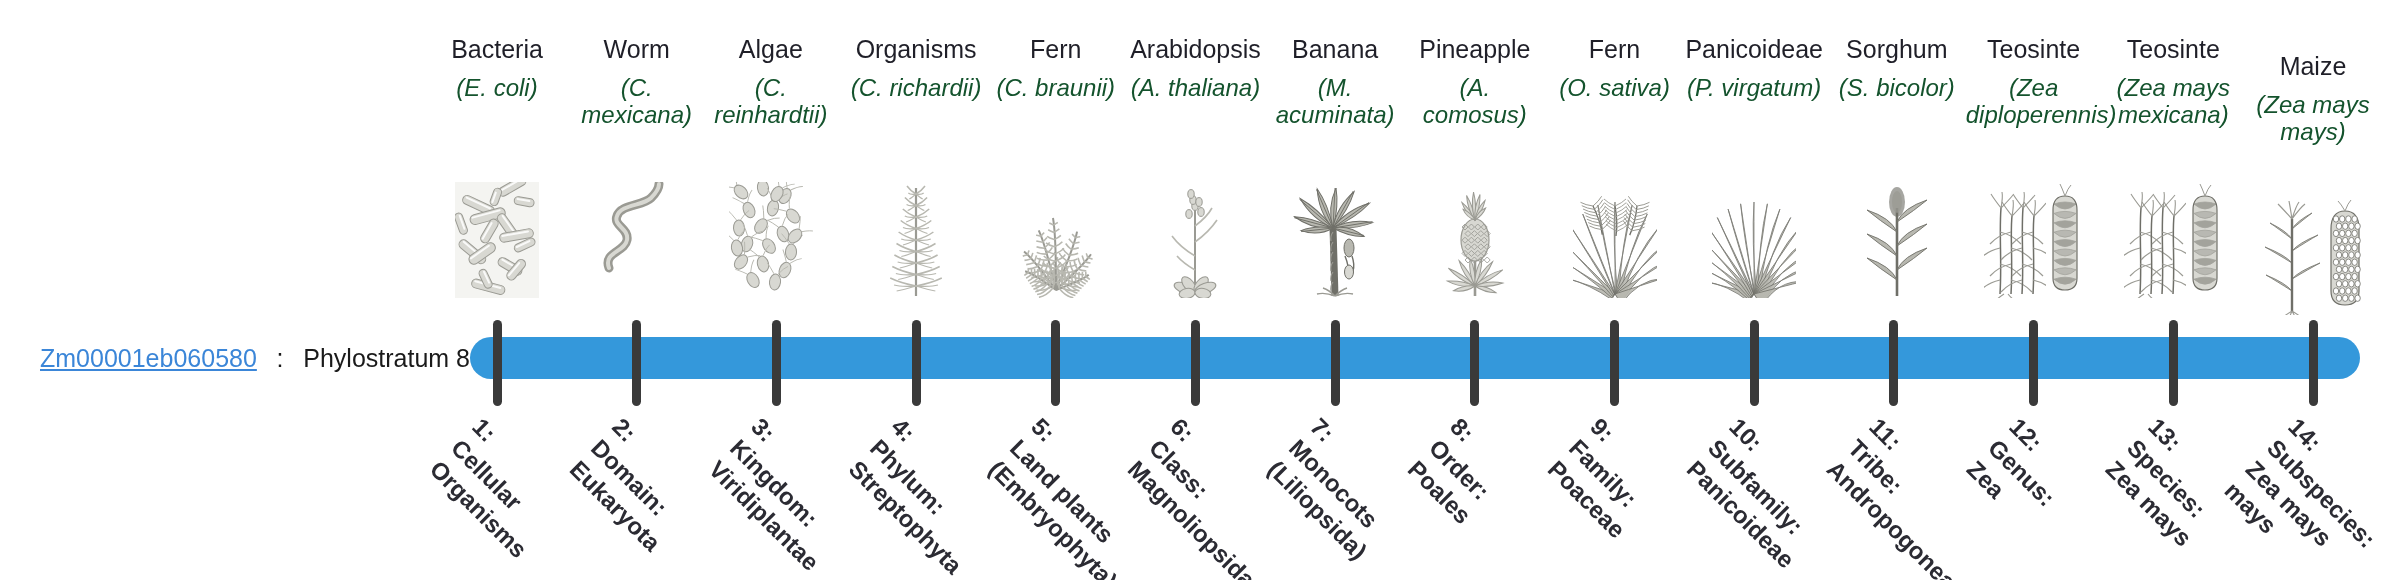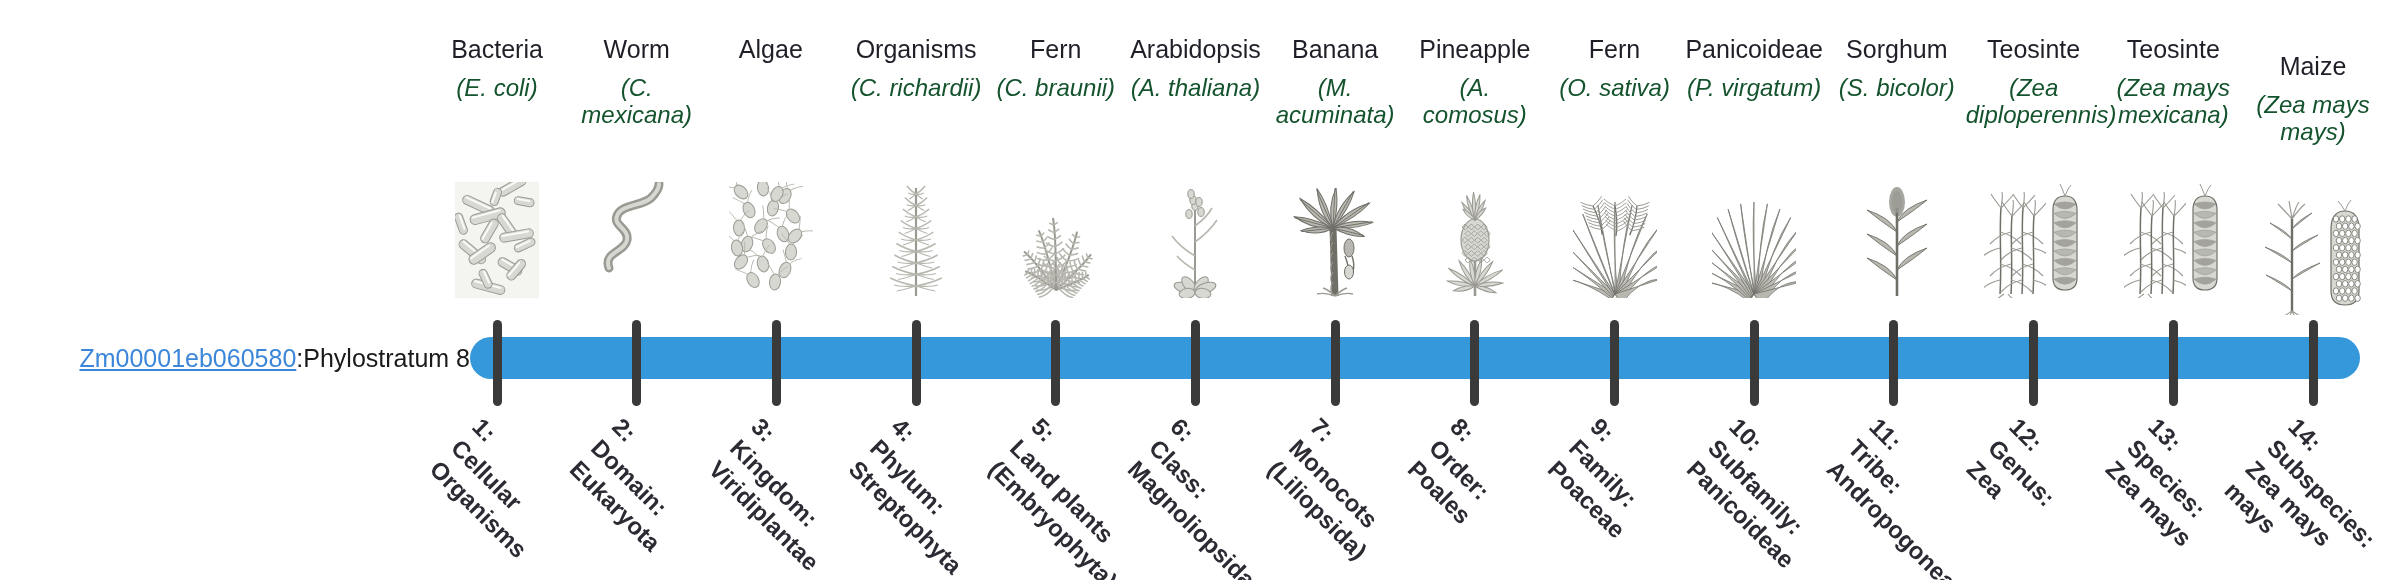--- a/index.html
+++ b/index.html
@@ -17,21 +17,21 @@
 
   
   #gene-label {
     position: absolute;
     left: 40px;
     top: 337px;
     width: 430px;
     height: 42px;
     display: flex;
     align-items: center;
-    justify-content: flex-end;
+    justify-content: space-between;
     font-size: 25px;
     color: #1a1a1a;
     white-space: nowrap;
   }
   #gene-link {
     color: #3b86d8;
     text-decoration: underline;
     cursor: pointer;
   }
 
@@ -217,20 +217,21 @@
       <div class="sci-name">(C. mexicana)</div>
       <div class="organism-art">
         <svg width="84" height="116" viewBox="0 0 84 116">
           <path d="M14 86 C 8 70, 30 70, 32 58 C 34 46, 18 44, 22 34 C 26 22, 48 24, 56 16 C 62 10, 64 6, 64 2" fill="none" stroke="#9a9a93" stroke-width="9" stroke-linecap="round"></path>
           <path d="M14 86 C 8 70, 30 70, 32 58 C 34 46, 18 44, 22 34 C 26 22, 48 24, 56 16 C 62 10, 64 6, 64 2" fill="none" stroke="#d8d8d2" stroke-width="4" stroke-linecap="round"></path>
         </svg>
       </div>
     </div>
     <div class="species-col" style="left: 231px; width: 139.692px;">
       <div class="common-name">Algae</div>
+      <div class="sci-name">(C. reinhardtii)</div>
       <div class="organism-art">
         <svg width="84" height="116" viewBox="0 0 84 116">
           <g transform="translate(12,10) rotate(-45)">
             <ellipse cx="0" cy="0" rx="5.5" ry="8" fill="#d8d8d2" stroke="#9a9a93" stroke-width="1"></ellipse>
             <path d="M-2 -8 q -5 -7 -8 -10 M2 -8 q 5 -7 9 -9" fill="none" stroke="#b8b8b0" stroke-width="0.9"></path>
           </g>
           <g transform="translate(34,6) rotate(-8)">
             <ellipse cx="0" cy="0" rx="5.5" ry="8" fill="#d8d8d2" stroke="#9a9a93" stroke-width="1"></ellipse>
             <path d="M-2 -8 q -5 -7 -8 -10 M2 -8 q 5 -7 9 -9" fill="none" stroke="#b8b8b0" stroke-width="0.9"></path>
           </g>

